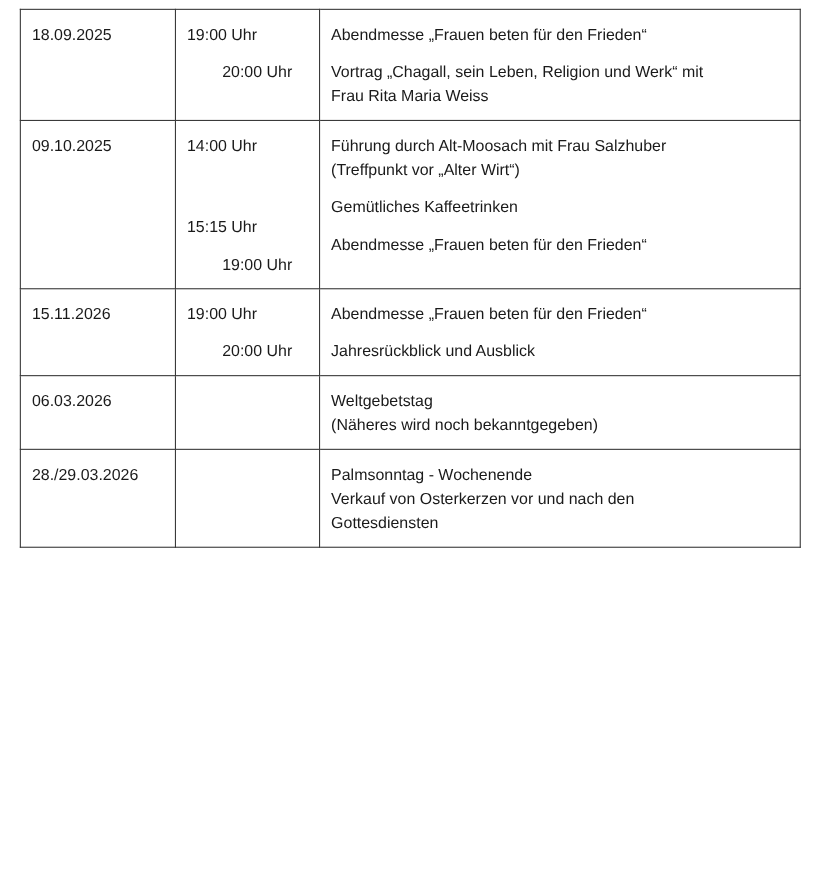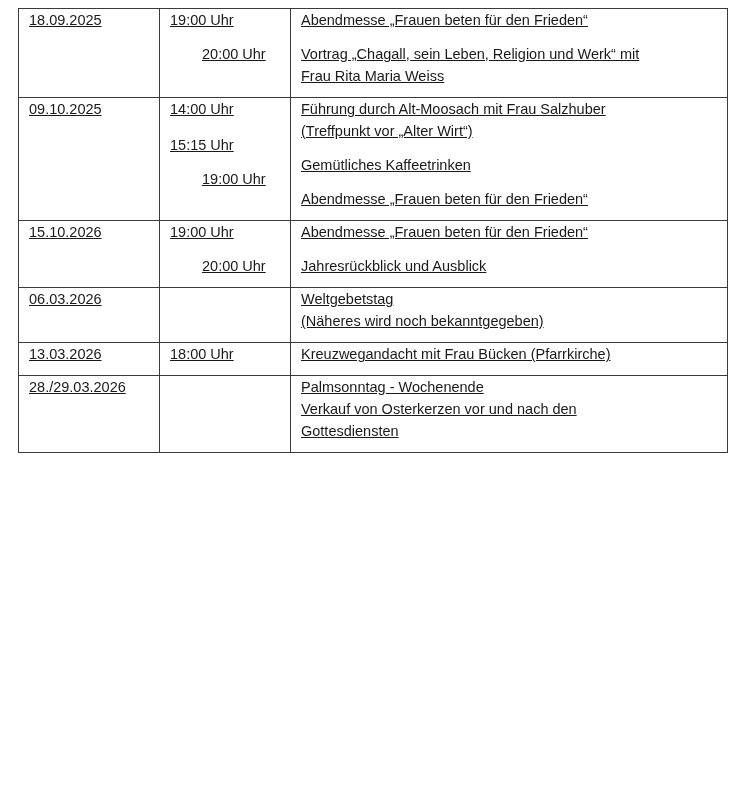--- a/index.html
+++ b/index.html
@@ -26,36 +26,35 @@
     table-layout: fixed;
     font-size: 14.5px;
   }
   table.schedule col.c-date { width: 141px; }
   table.schedule col.c-time { width: 131px; }
   table.schedule col.c-desc { width: 437px; }
 
   table.schedule td {
     border: 1px solid #3a3a3a;
     vertical-align: top;
-    padding: 0 8px 10px 10px;
+    padding: 12px 8px 10px 10px;
     line-height: 1.52;
-    text-decoration: underline;
   }
   td.date-cell { padding-left: 12px; white-space: nowrap; }
   td.time-cell { padding-left: 12px; white-space: nowrap; }
   td.desc-cell { padding-left: 12px; }
 
   .line {
     display: block;
     min-height: 1.52em;
   }
   .line.spacer-before { margin-top: 12px; }
 
   
-  .time-cell .line.gap1 { margin-top: 14px; }
+  .time-cell .line.gap1 { margin-top: 52px; }
   .time-cell .line.gap2 { margin-top: 12px; margin-left: 32px; }
 </style>
 </head>
 <body>
 
 <div class="page">
   <table class="schedule">
     <colgroup>
       <col class="c-date">
       <col class="c-time">
@@ -92,21 +91,21 @@
           <span class="line">(Treffpunkt vor „Alter Wirt“)</span>
           <span class="line spacer-before">Gemütliches Kaffeetrinken</span>
           <span class="line spacer-before">Abendmesse „Frauen beten für den Frieden“</span>
         </td>
       </tr>
 
 
 
       <tr>
         <td class="date-cell">
-          <span class="line">15.10.2026</span>
+          <span class="line">15.11.2026</span>
         </td>
         <td class="time-cell">
           <span class="line">19:00 Uhr</span>
           <span class="line gap2">20:00 Uhr</span>
         </td>
         <td class="desc-cell">
           <span class="line">Abendmesse „Frauen beten für den Frieden“</span>
           <span class="line spacer-before">Jahresrückblick und Ausblick</span>
         </td>
       </tr>
@@ -117,31 +116,20 @@
         <td class="date-cell">
           <span class="line">06.03.2026</span>
         </td>
         <td class="time-cell"></td>
         <td class="desc-cell">
           <span class="line">Weltgebetstag</span>
           <span class="line">(Näheres wird noch bekanntgegeben)</span>
         </td>
       </tr>
 
-      <tr>
-        <td class="date-cell">
-          <span class="line">13.03.2026</span>
-        </td>
-        <td class="time-cell">
-          <span class="line">18:00 Uhr</span>
-        </td>
-        <td class="desc-cell">
-          <span class="line">Kreuzwegandacht mit Frau  Bücken (Pfarrkirche)</span>
-        </td>
-      </tr>
 
       <tr>
         <td class="date-cell">
           <span class="line">28./29.03.2026</span>
         </td>
         <td class="time-cell"></td>
         <td class="desc-cell">
           <span class="line">Palmsonntag - Wochenende</span>
           <span class="line">Verkauf von Osterkerzen vor und nach den</span>
           <span class="line">Gottesdiensten</span>

